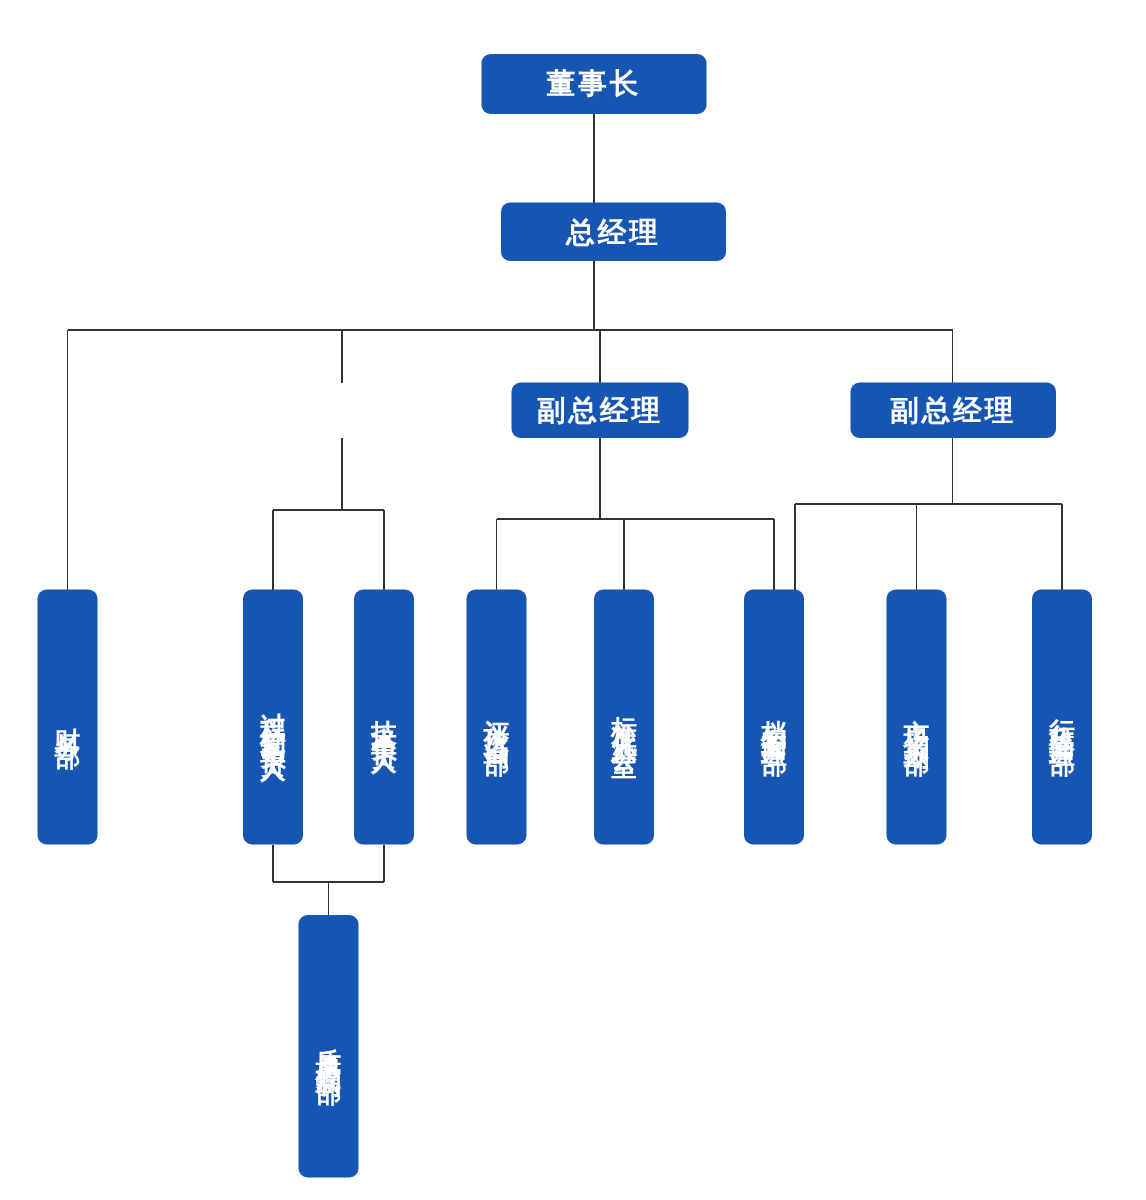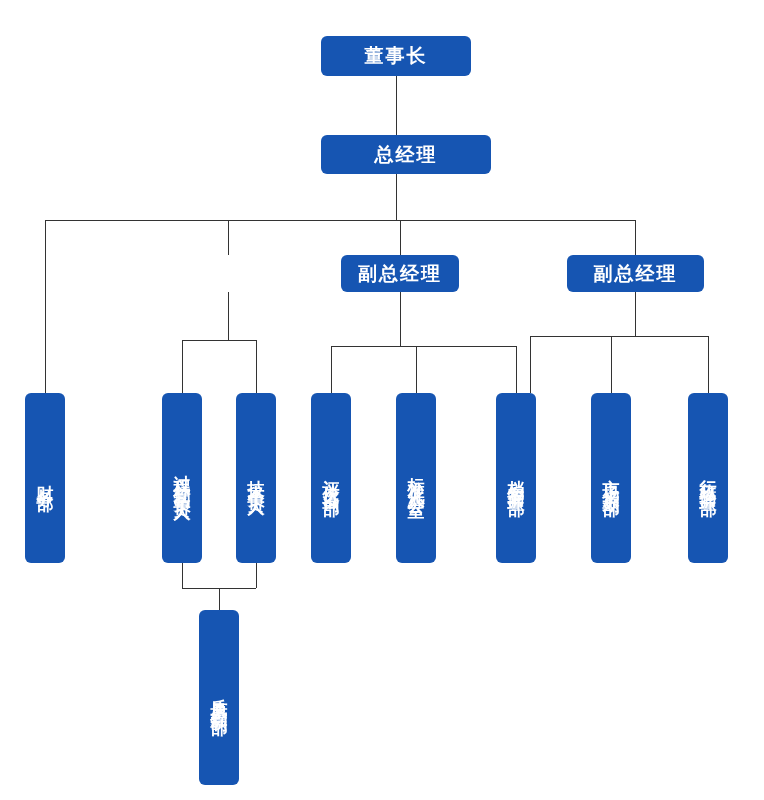--- a/index.html
+++ b/index.html
@@ -87,21 +87,21 @@
     <line x1="182" y1="553" x2="182" y2="578"></line>
     <line x1="256" y1="553" x2="256" y2="578"></line>
     <line x1="182" y1="578" x2="256" y2="578"></line>
     <line x1="219" y1="578" x2="219" y2="600"></line>
   </svg>
 
   <div class="node node-h" style="left:321px; top:26px;  width:150px; height:40px">
     <span class="label">董事长</span>
   </div>
 
-  <div class="node node-h" style="left:321px; top:125px; width:170px; height:39px">
+  <div class="node node-h" style="left:334px; top:125px; width:150px; height:39px">
     <span class="label">总经理</span>
   </div>
 
 
   <div class="node node-h" style="left:341px; top:245px; width:118px; height:37px">
     <span class="label">副总经理</span>
   </div>
 
   <div class="node node-h" style="left:567px; top:245px; width:137px; height:37px">
     <span class="label">副总经理</span>

